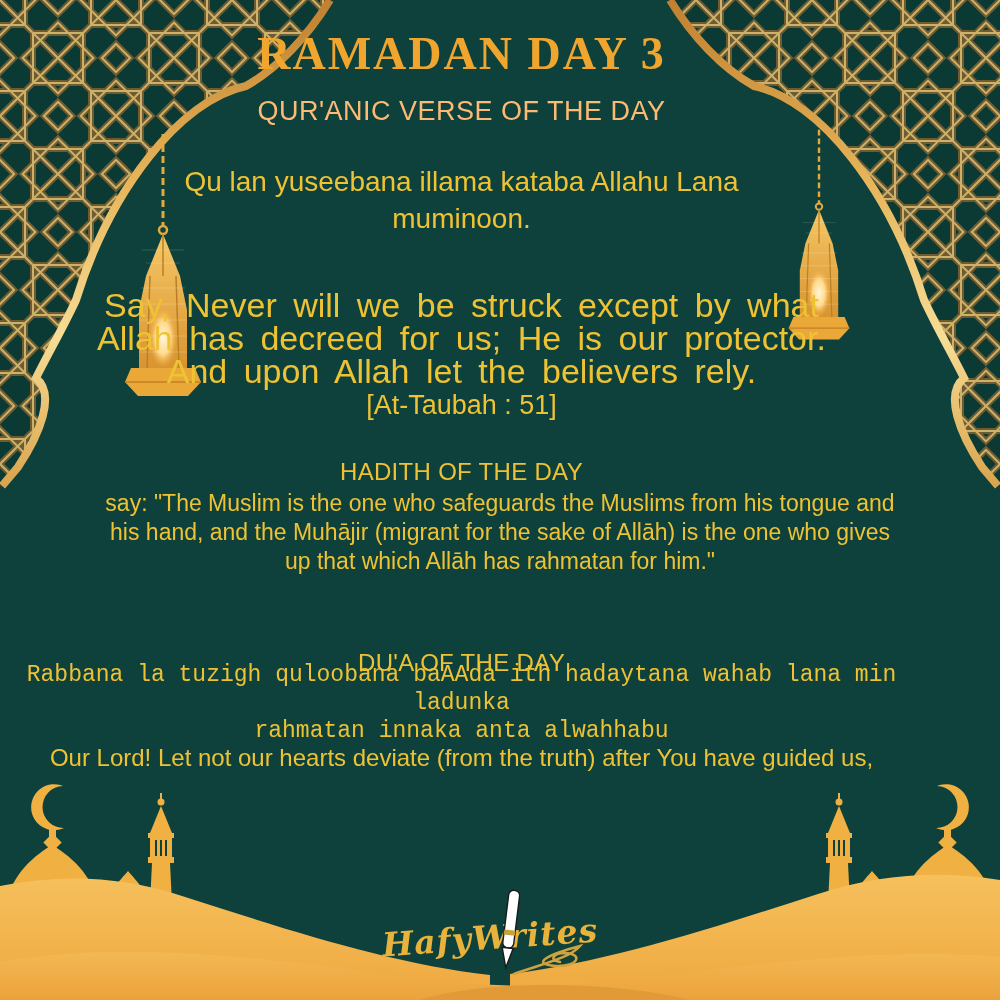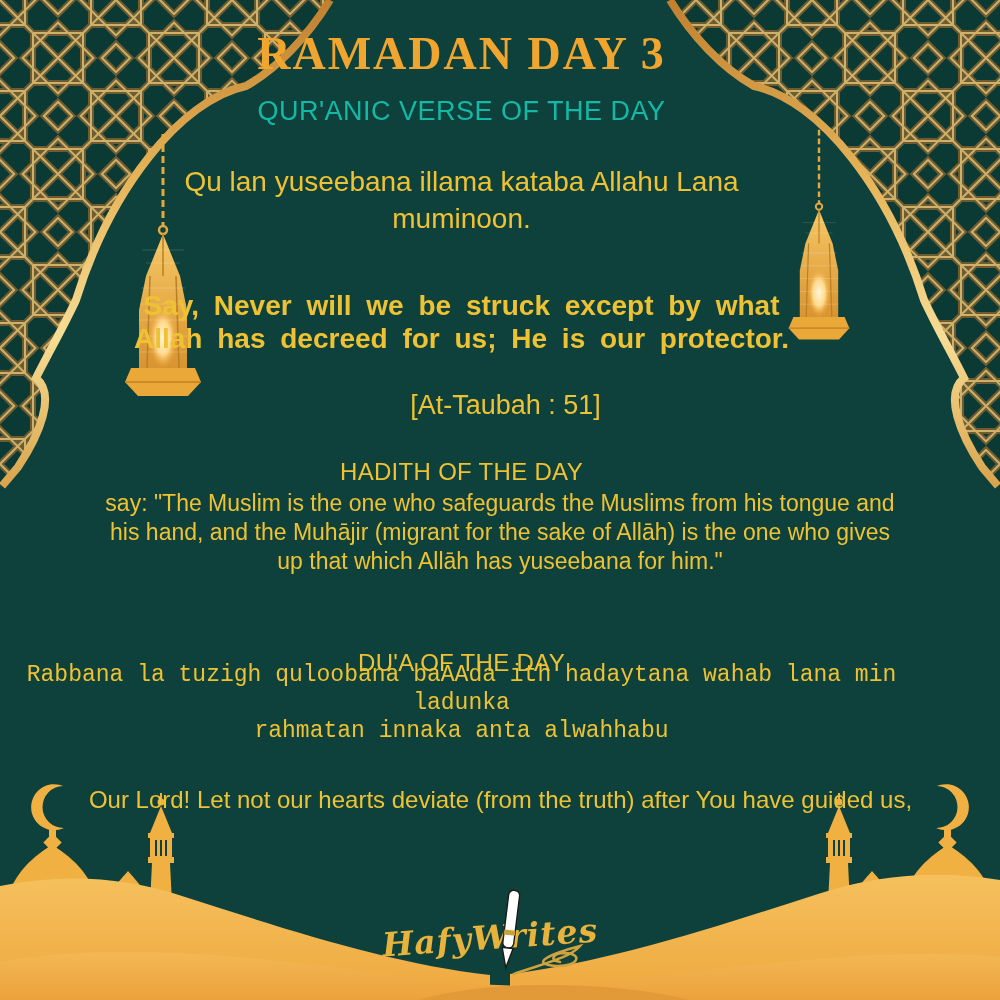--- a/index.html
+++ b/index.html
@@ -8,30 +8,30 @@
     background:#0c3b36;
     font-family:"Liberation Sans","DejaVu Sans",sans-serif;
   }
   #scene{position:absolute;inset:0;z-index:0;}
   .txt{position:absolute;left:0;width:923px;text-align:center;color:#efc234;z-index:2;}
   .title{
     top:28px;font-family:"Liberation Serif","DejaVu Serif",serif;
     font-weight:700;font-size:46px;line-height:52px;letter-spacing:2px;
     color:#f0a62e;
   }
-  .qheading{top:96px;font-size:27px;letter-spacing:.5px;color:#14b8a6;}
+  .qheading{top:96px;font-size:27px;letter-spacing:.5px;color:#fdba74;}
   .verse{top:163px;font-size:28px;line-height:37px;}
-  .translation{top:289px;font-size:28px;line-height:33px;word-spacing:7px;font-weight:bold;}
-  .reference{top:390px;font-size:27px;padding-left:44px;}
+  .translation{top:289px;font-size:34px;line-height:33px;word-spacing:7px;}
+  .reference{top:390px;font-size:27px;}
   .sheading{font-size:24px;letter-spacing:.3px;}
   .hheading{top:458px;}
   .hadith{top:489px;left:55px;width:890px;font-size:23px;line-height:29px;}
   .dheading{top:633px;margin-top:16px;}
   .dua{top:661px;font-size:23px;line-height:28px;font-family:Liberation Mono, monospace;}
-  .duatrans{top:786px;font-size:24px;line-height:28px;padding-left:39px;}
+  .duatrans{top:744px;font-size:24px;line-height:28px;}
   .saw{
     display:inline-block;vertical-align:-4px;text-align:center;
     font-size:9px;line-height:8px;font-family:"DejaVu Sans",sans-serif;
   }
   .ar{font-family:"DejaVu Sans",sans-serif;}
   .logo{
     position:absolute;top:900px;left:370px;width:260px;height:100px;z-index:3;
   }
   .logo-text{
     position:absolute;top:18px;left:0;width:240px;text-align:center;
@@ -171,28 +171,29 @@
 <div class="txt qheading">QUR'ANIC VERSE OF THE DAY</div>
 
 <div class="txt verse">
   <div>Qu lan yuseebana illama kataba Allahu Lana</div>
   <div>muminoon.</div>
 </div>
 
 <div class="txt translation">
   <div>Say, Never will we be struck except by what</div>
   <div>Allah has decreed for us; He is our protector.</div>
+  <div>And upon Allah let the believers rely.</div>
 </div>
 <div class="txt reference">[At-Taubah : 51]</div>
 
 <div class="txt sheading hheading">HADITH OF THE DAY</div>
 <div class="txt hadith">
   <div>say: "The Muslim is the one who safeguards the Muslims from his tongue and</div>
   <div>his hand, and the Muhājir (migrant for the sake of Allāh) is the one who gives</div>
-  <div>up that which Allāh has yuseebana for him."</div>
+  <div>up that which Allāh has rahmatan for him."</div>
 </div>
 
 <div class="txt sheading dheading">DU'A OF THE DAY</div>
 <div class="txt dua">
   <div>Rabbana la tuzigh quloobana baAAda ith hadaytana wahab lana min ladunka</div>
   <div>rahmatan innaka anta alwahhabu</div>
 </div>
 <div class="txt duatrans">
   <div>Our Lord! Let not our hearts deviate (from the truth) after You have guided us,</div>
 </div>

